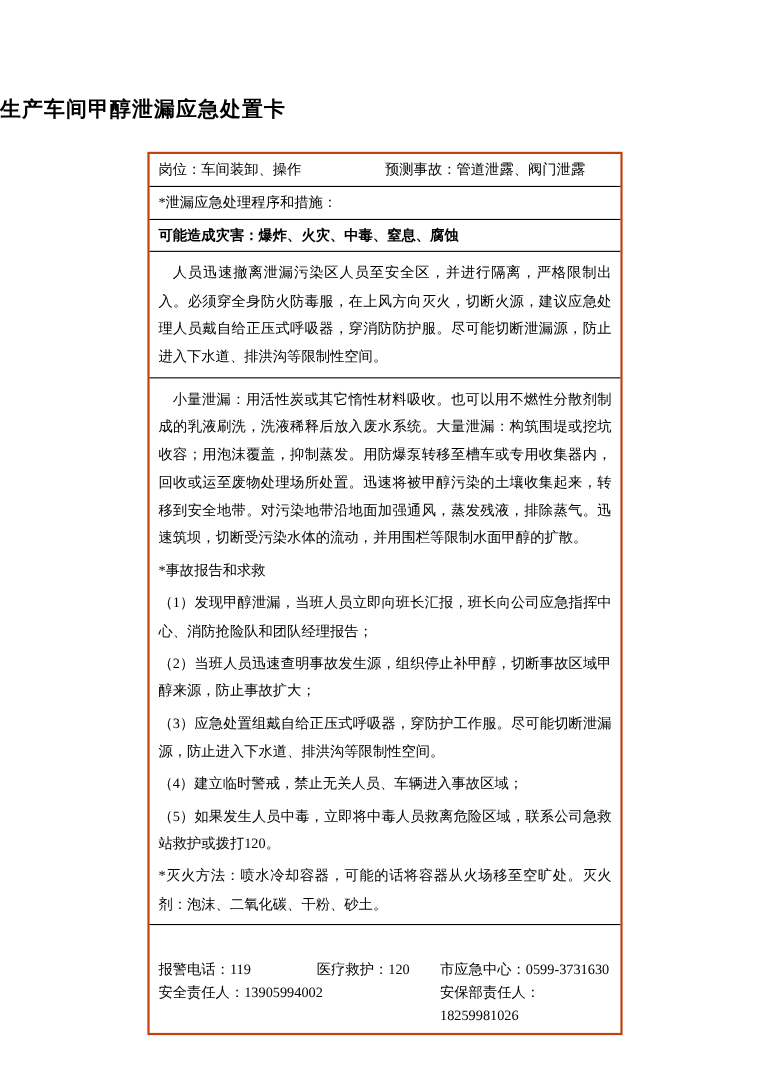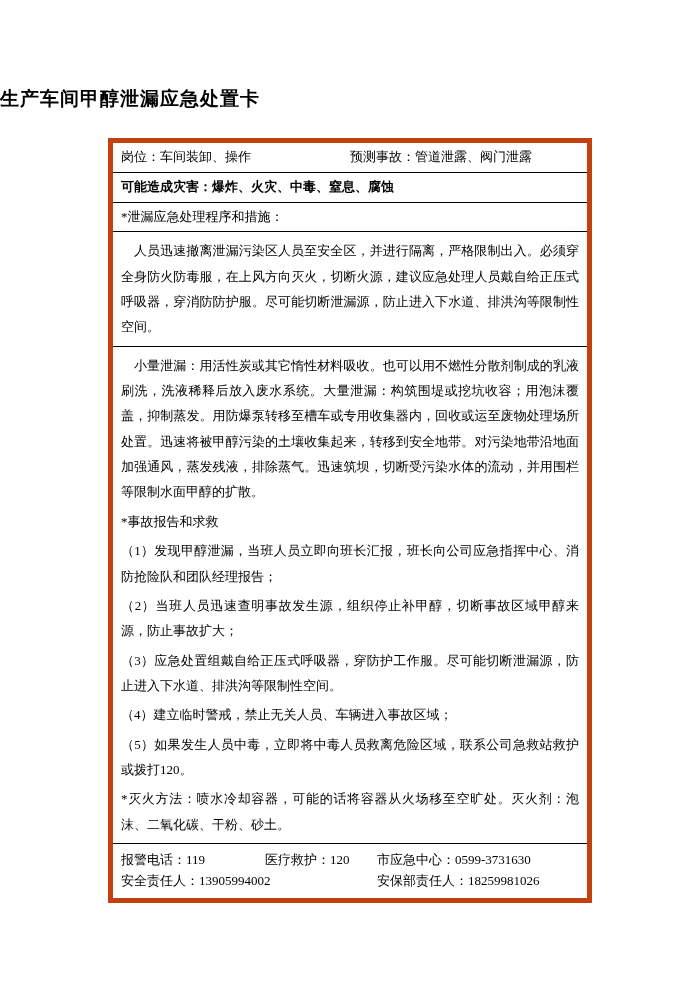--- a/index.html
+++ b/index.html
@@ -11,23 +11,23 @@
   }
   .page-title{
     text-align:left;
     font-size:19px;
     font-weight:bold;
     padding-top:86px;
     letter-spacing:1px;
   }
   .card{
     box-sizing:border-box;
-    width:484px;
+    width:432px;
     margin:26px auto 0 auto;
-    border:5px solid #c2410c;
+    border:2px solid #c2410c;
   }
   .row{
     box-sizing:border-box;
     border-bottom:1px solid #000;
     padding:4px 8px;
     line-height:1.6;
   }
   .row:last-child{border-bottom:none;}
   .row-split{display:flex;}
   .row-split .cell-left{flex:0 0 50%;}
@@ -46,46 +46,46 @@
   .report-item{
     text-align:justify;
     line-height:1.95;
     margin:4px 0;
   }
   .fire-method{
     text-align:justify;
     line-height:1.95;
     margin:4px 0 2px 0;
   }
-  .contacts{padding:6px 8px;}
+  .contacts{padding:6px 8px;margin-top:24px;}
   .contact-line{display:flex;line-height:1.6;}
   .contact-line .c1-3col{flex:0 0 144px;}
   .contact-line .c2-3col{flex:0 0 112px;}
   .contact-line .c3-3col{flex:1;}
   .contact-line .c1-2col{flex:0 0 256px;}
   .contact-line .c2-2col{flex:1;}
 </style>
 </head>
 <body>
 
 <div class="page-title">生产车间甲醇泄漏应急处置卡</div>
 
 <div class="card">
 
   <div class="row row-split">
     <span class="cell-left">岗位：车间装卸、操作</span>
     <span class="cell-right">预测事故：管道泄露、阀门泄露</span>
   </div>
 
+  <div class="row">
+    <span>*泄漏应急处理程序和措施：</span>
+  </div>
+
   <div class="row bold">
     <span>可能造成灾害：爆炸、火灾、中毒、窒息、腐蚀</span>
-  </div>
-
-  <div class="row">
-    <span>*泄漏应急处理程序和措施：</span>
   </div>
 
   <div class="row">
     <div class="para">人员迅速撤离泄漏污染区人员至安全区，并进行隔离，严格限制出入。必须穿全身防火防毒服，在上风方向灭火，切断火源，建议应急处理人员戴自给正压式呼吸器，穿消防防护服。尽可能切断泄漏源，防止进入下水道、排洪沟等限制性空间。</div>
   </div>
 
   <div class="row">
     <div class="para">小量泄漏：用活性炭或其它惰性材料吸收。也可以用不燃性分散剂制成的乳液刷洗，洗液稀释后放入废水系统。大量泄漏：构筑围堤或挖坑收容；用泡沫覆盖，抑制蒸发。用防爆泵转移至槽车或专用收集器内，回收或运至废物处理场所处置。迅速将被甲醇污染的土壤收集起来，转移到安全地带。对污染地带沿地面加强通风，蒸发残液，排除蒸气。迅速筑坝，切断受污染水体的流动，并用围栏等限制水面甲醇的扩散。</div>
     <div class="section-heading">*事故报告和求救</div>
     <div class="report-item">（1）发现甲醇泄漏，当班人员立即向班长汇报，班长向公司应急指挥中心、消防抢险队和团队经理报告；</div>

